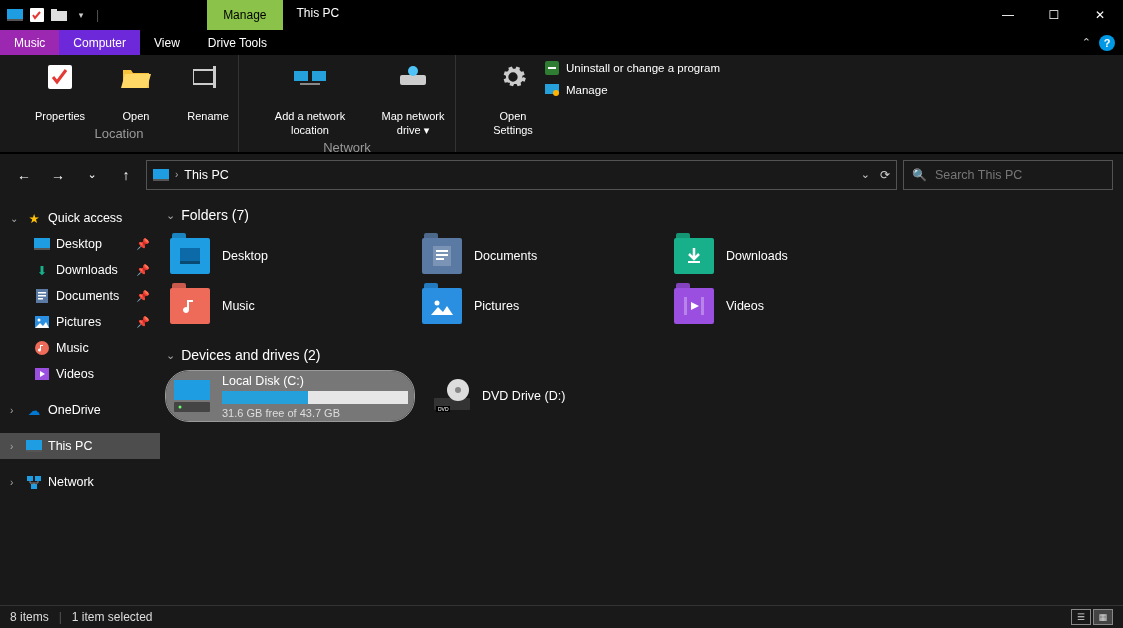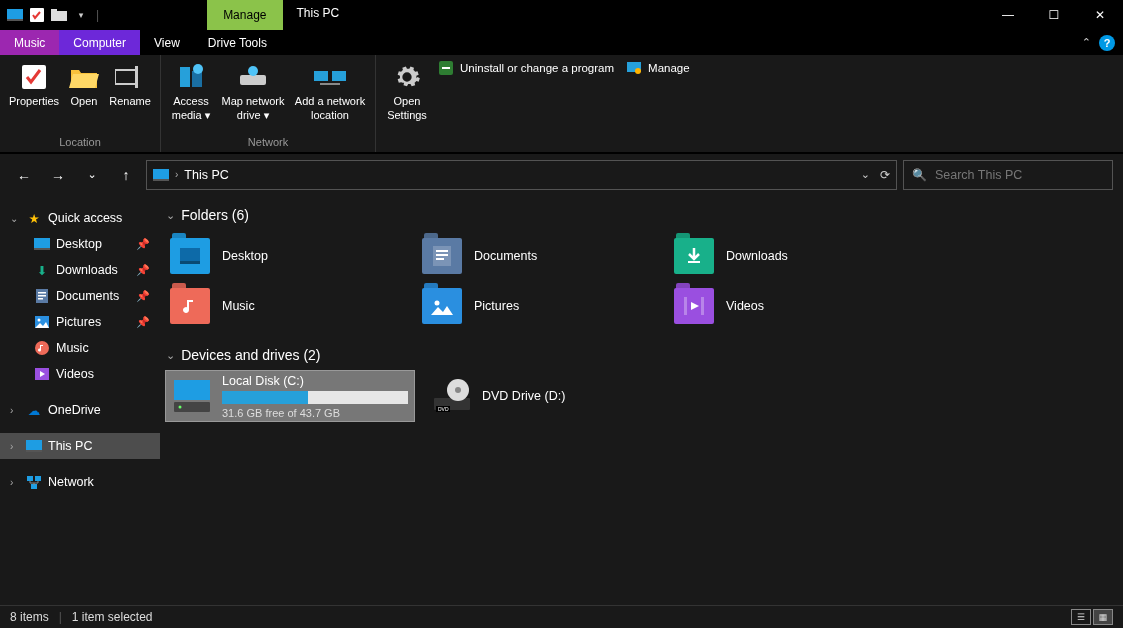--- a/index.html
+++ b/index.html
@@ -21,24 +21,24 @@
 .tab.file { background: #9c27b0; }
 .tab.active { background: #6d28d9; }
 .tab.drivetools { margin-left: 0; }
 .tab-right { margin-left: auto; display: flex; align-items: center; padding-right: 8px; gap: 8px; }
 .help-circle { width: 16px; height: 16px; border-radius: 50%; background: #0099e5; color: #fff; display: flex; align-items: center; justify-content: center; font-size: 11px; font-weight: bold; }
 
 
 .ribbon { height: 98px; background: #191919; display: flex; border-bottom: 1px solid #000; }
 .ribbon-group { display: flex; flex-direction: column; border-right: 1px solid #333; padding: 2px 6px 0 6px; }
 .ribbon-group-items { display: flex; flex: 1; align-items: flex-start; gap: 2px; }
-.ribbon-btn-large { display: flex; flex-direction: column; align-items: center; width: 60px; padding-top: 4px; text-align: center; font-size: 11px; line-height: 1.25; gap: 2px; }
+.ribbon-btn-large { display: flex; flex-direction: column; align-items: center; width: 60px; padding-top: 4px; text-align: center; font-size: 11px; line-height: 1.25; gap: 17px; margin-left: 26px; }
 .ribbon-btn-large .icn { width: 32px; height: 32px; display: flex; align-items: center; justify-content: center; }
-.ribbon-group-label { text-align: center; font-size: 11px; color: #999; padding: 2px 0 4px; }
-.ribbon-small-list { display: flex; flex-direction: row; gap: 4px; padding-top: 2px; }
+.ribbon-group-label { text-align: center; font-size: 13px; color: #999; padding: 2px 0 16px; }
+.ribbon-small-list { display: flex; flex-direction: column; gap: 4px; padding-top: 2px; }
 .ribbon-small-item { display: flex; align-items: center; gap: 6px; font-size: 11.5px; padding: 1px 4px; }
 .ribbon-small-item .icn-s { width: 16px; height: 16px; display: flex; align-items: center; justify-content: center; }
 
 
 .navrow { height: 42px; background: #191919; display: flex; align-items: center; padding: 0 10px; gap: 6px; border-top: 1px solid #000; }
 .nav-arrow { width: 28px; height: 28px; display: flex; align-items: center; justify-content: center; color: #fff; font-size: 14px; }
 .addrbar { flex: 1; height: 30px; border: 1px solid #535353; background: #191919; display: flex; align-items: center; padding: 0 6px; gap: 6px; }
 .addrbar .crumb { font-size: 12.5px; }
 .addrbar .sep { color: #aaa; font-size: 10px; }
 .addrbar-right { margin-left: auto; display: flex; gap: 10px; align-items: center; color: #ccc; }
@@ -60,21 +60,21 @@
 .content { flex: 1; padding: 10px 4px 10px 4px; overflow: auto; }
 .section-header { display: flex; align-items: center; gap: 6px; font-size: 14px; padding: 2px 0 8px 2px; color: #fff; }
 .section-header .chev { color: #aaa; font-size: 11px; }
 .folder-grid { display: flex; flex-wrap: wrap; gap: 0; padding-left: 2px; margin-bottom: 14px; }
 .folder-item { width: 252px; height: 50px; display: flex; align-items: center; gap: 12px; padding-left: 4px; }
 .folder-icon { width: 40px; height: 36px; border-radius: 2px; display: flex; align-items: center; justify-content: center; position: relative; }
 .folder-icon::before { content: ""; position: absolute; top: -5px; left: 2px; width: 14px; height: 5px; border-radius: 2px 2px 0 0; background: inherit; filter: brightness(0.85); }
 .lbl { font-size: 12.5px; }
 
 .drives-row { display: flex; gap: 12px; padding-left: 2px; }
-.drive-item { width: 248px; height: 50px; display: flex; gap: 10px; align-items: center; padding: 4px 6px; }
+.drive-item { width: 248px; height: 50px; display: flex; gap: 10px; align-items: center; padding: 4px 6px; border-radius: 23px; }
 .drive-item.selected { background: #777; outline: 1px solid #999; }
 .drive-icon { width: 40px; height: 40px; display: flex; align-items: center; justify-content: center; position: relative; }
 .drive-info { display: flex; flex-direction: column; gap: 3px; flex: 1; }
 .drive-title { font-size: 12.5px; }
 .drive-bar { width: 100%; height: 13px; background: #e6e6e6; position: relative; }
 .drive-bar-fill { position: absolute; left: 0; top: 0; bottom: 0; background: #26a0da; }
 .drive-free { font-size: 11px; color: #ddd; }
 
 
 .statusbar { height: 23px; background: #191919; border-top: 1px solid #333; display: flex; align-items: center; padding: 0 10px; font-size: 12px; color: #ddd; gap: 10px; }
@@ -161,48 +161,38 @@
             </svg>
           </span>
         <span>Rename</span>
       </div>
     </div>
     <div class="ribbon-group-label">Location</div>
   </div>
 
   <div class="ribbon-group">
     <div class="ribbon-group-items">
-      <div class="ribbon-btn-large" style="width:48px;">
-        <span class="icn">
-            <svg width="30" height="28">
-              <rect x="4" y="4" width="10" height="20" fill="#26a0da"></rect>
-              <rect x="16" y="8" width="10" height="16" fill="#1a6fa3"></rect>
-              <circle cx="22" cy="6" r="5" fill="#4fc3f7"></circle>
-            </svg>
-          </span>
-        <span><span>Access media</span> ▾</span>
-      </div>
-      <div class="ribbon-btn-large" style="width:72px;">
-        <span class="icn">
-            <svg width="30" height="24">
-              <rect x="2" y="10" width="26" height="10" fill="#ccc" rx="2"></rect>
-              <circle cx="15" cy="6" r="5" fill="#4fc3f7"></circle>
-            </svg>
-          </span>
-        <span><span>Map network drive</span> ▾</span>
-      </div>
       <div class="ribbon-btn-large" style="width:78px;">
         <span class="icn">
             <svg width="32" height="24">
               <rect x="0" y="6" width="14" height="10" fill="#26a0da"></rect>
               <rect x="18" y="6" width="14" height="10" fill="#26a0da"></rect>
               <rect x="6" y="18" width="20" height="2" fill="#888"></rect>
             </svg>
           </span>
         <span>Add a network location</span>
+      </div>
+      <div class="ribbon-btn-large" style="width:72px;">
+        <span class="icn">
+            <svg width="30" height="24">
+              <rect x="2" y="10" width="26" height="10" fill="#ccc" rx="2"></rect>
+              <circle cx="15" cy="6" r="5" fill="#4fc3f7"></circle>
+            </svg>
+          </span>
+        <span><span>Map network drive</span> ▾</span>
       </div>
     </div>
     <div class="ribbon-group-label">Network</div>
   </div>
 
   <div class="ribbon-group" style="border-right:none;">
     <div class="ribbon-group-items">
       <div class="ribbon-btn-large" style="width:50px;justify-content:center;">
         <span class="icn">
             <svg width="28" height="28" viewBox="0 0 24 24">
@@ -352,21 +342,21 @@
             <path d="M4 6v2h8V6M8 8v2" stroke="#888" fill="none"></path>
           </svg>
         </span>
       <span>Network</span>
     </div>
   </div>
 
   <div class="content">
     <div class="section-header">
       <span class="chev">⌄</span>
-      <span>Folders (6)</span>
+      <span>Folders (7)</span>
     </div>
     <div class="folder-grid">
       <div class="folder-item">
         <div class="folder-icon" style="background:#1e9de3;">
             <svg width="20" height="16">
               <rect width="20" height="13" fill="#0d6aa8"></rect>
               <rect y="13" width="20" height="3" fill="#094a74"></rect>
             </svg>
           </div>
         <span class="lbl">Desktop</span>

